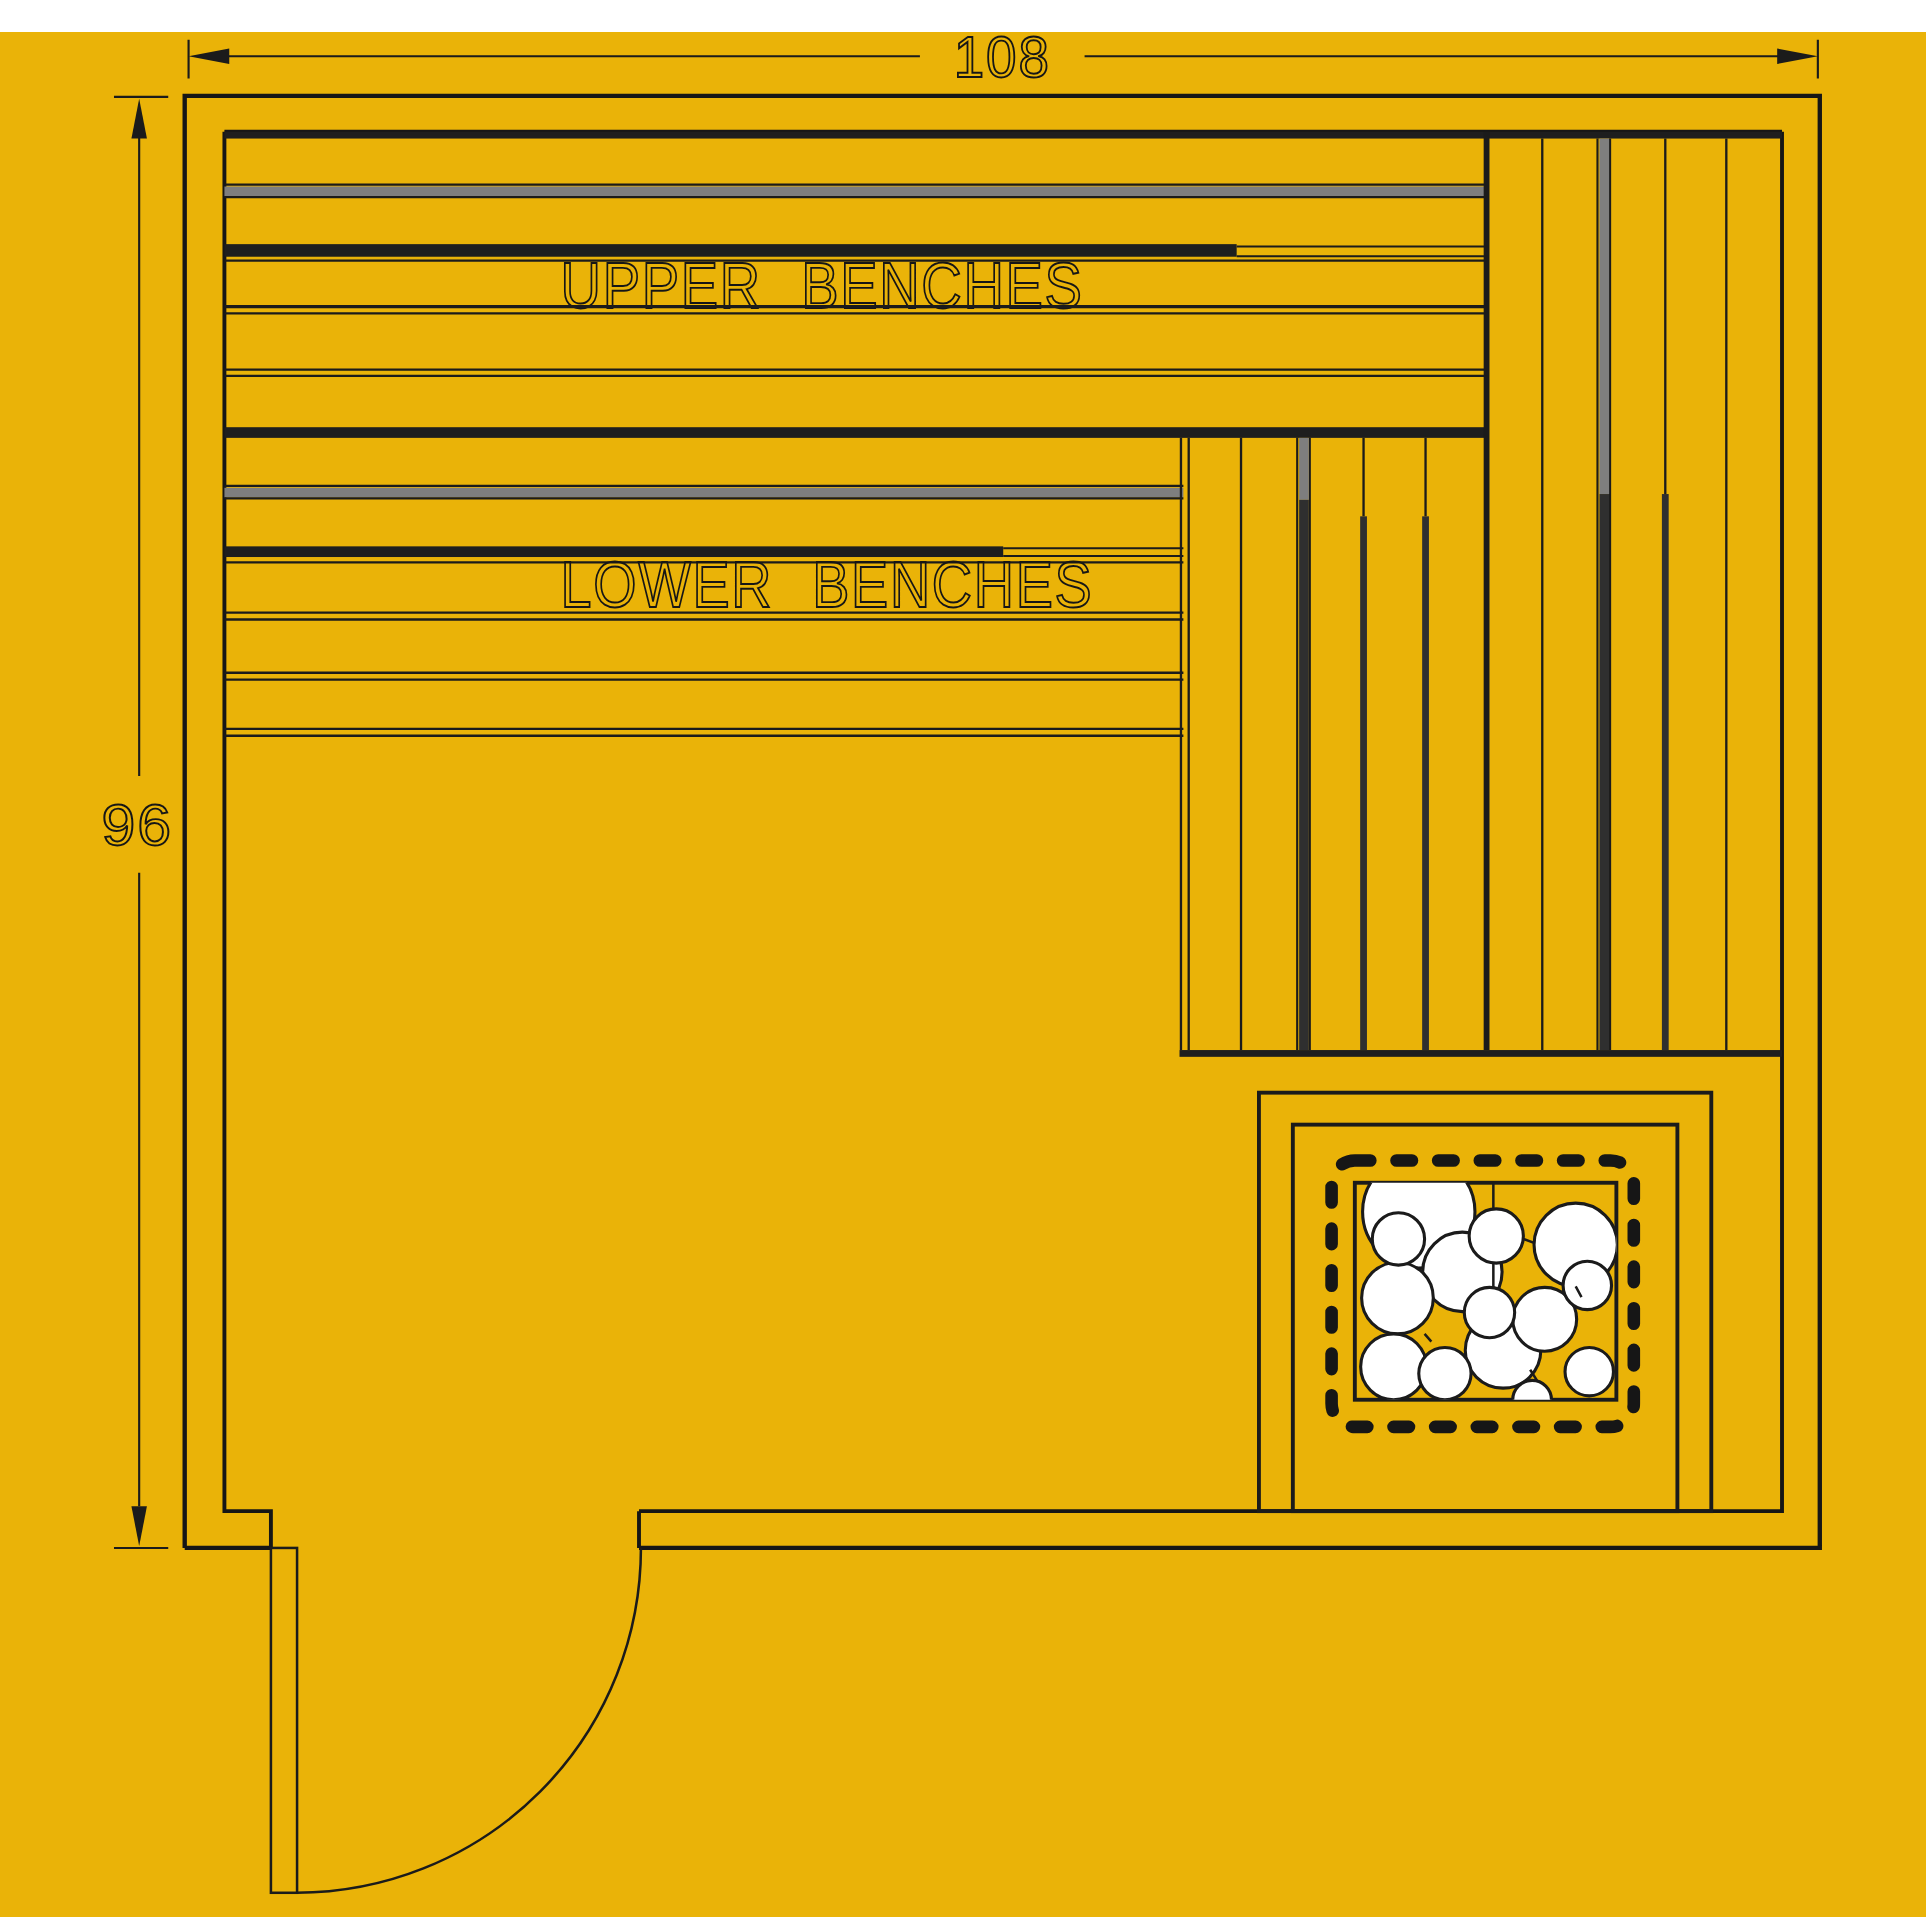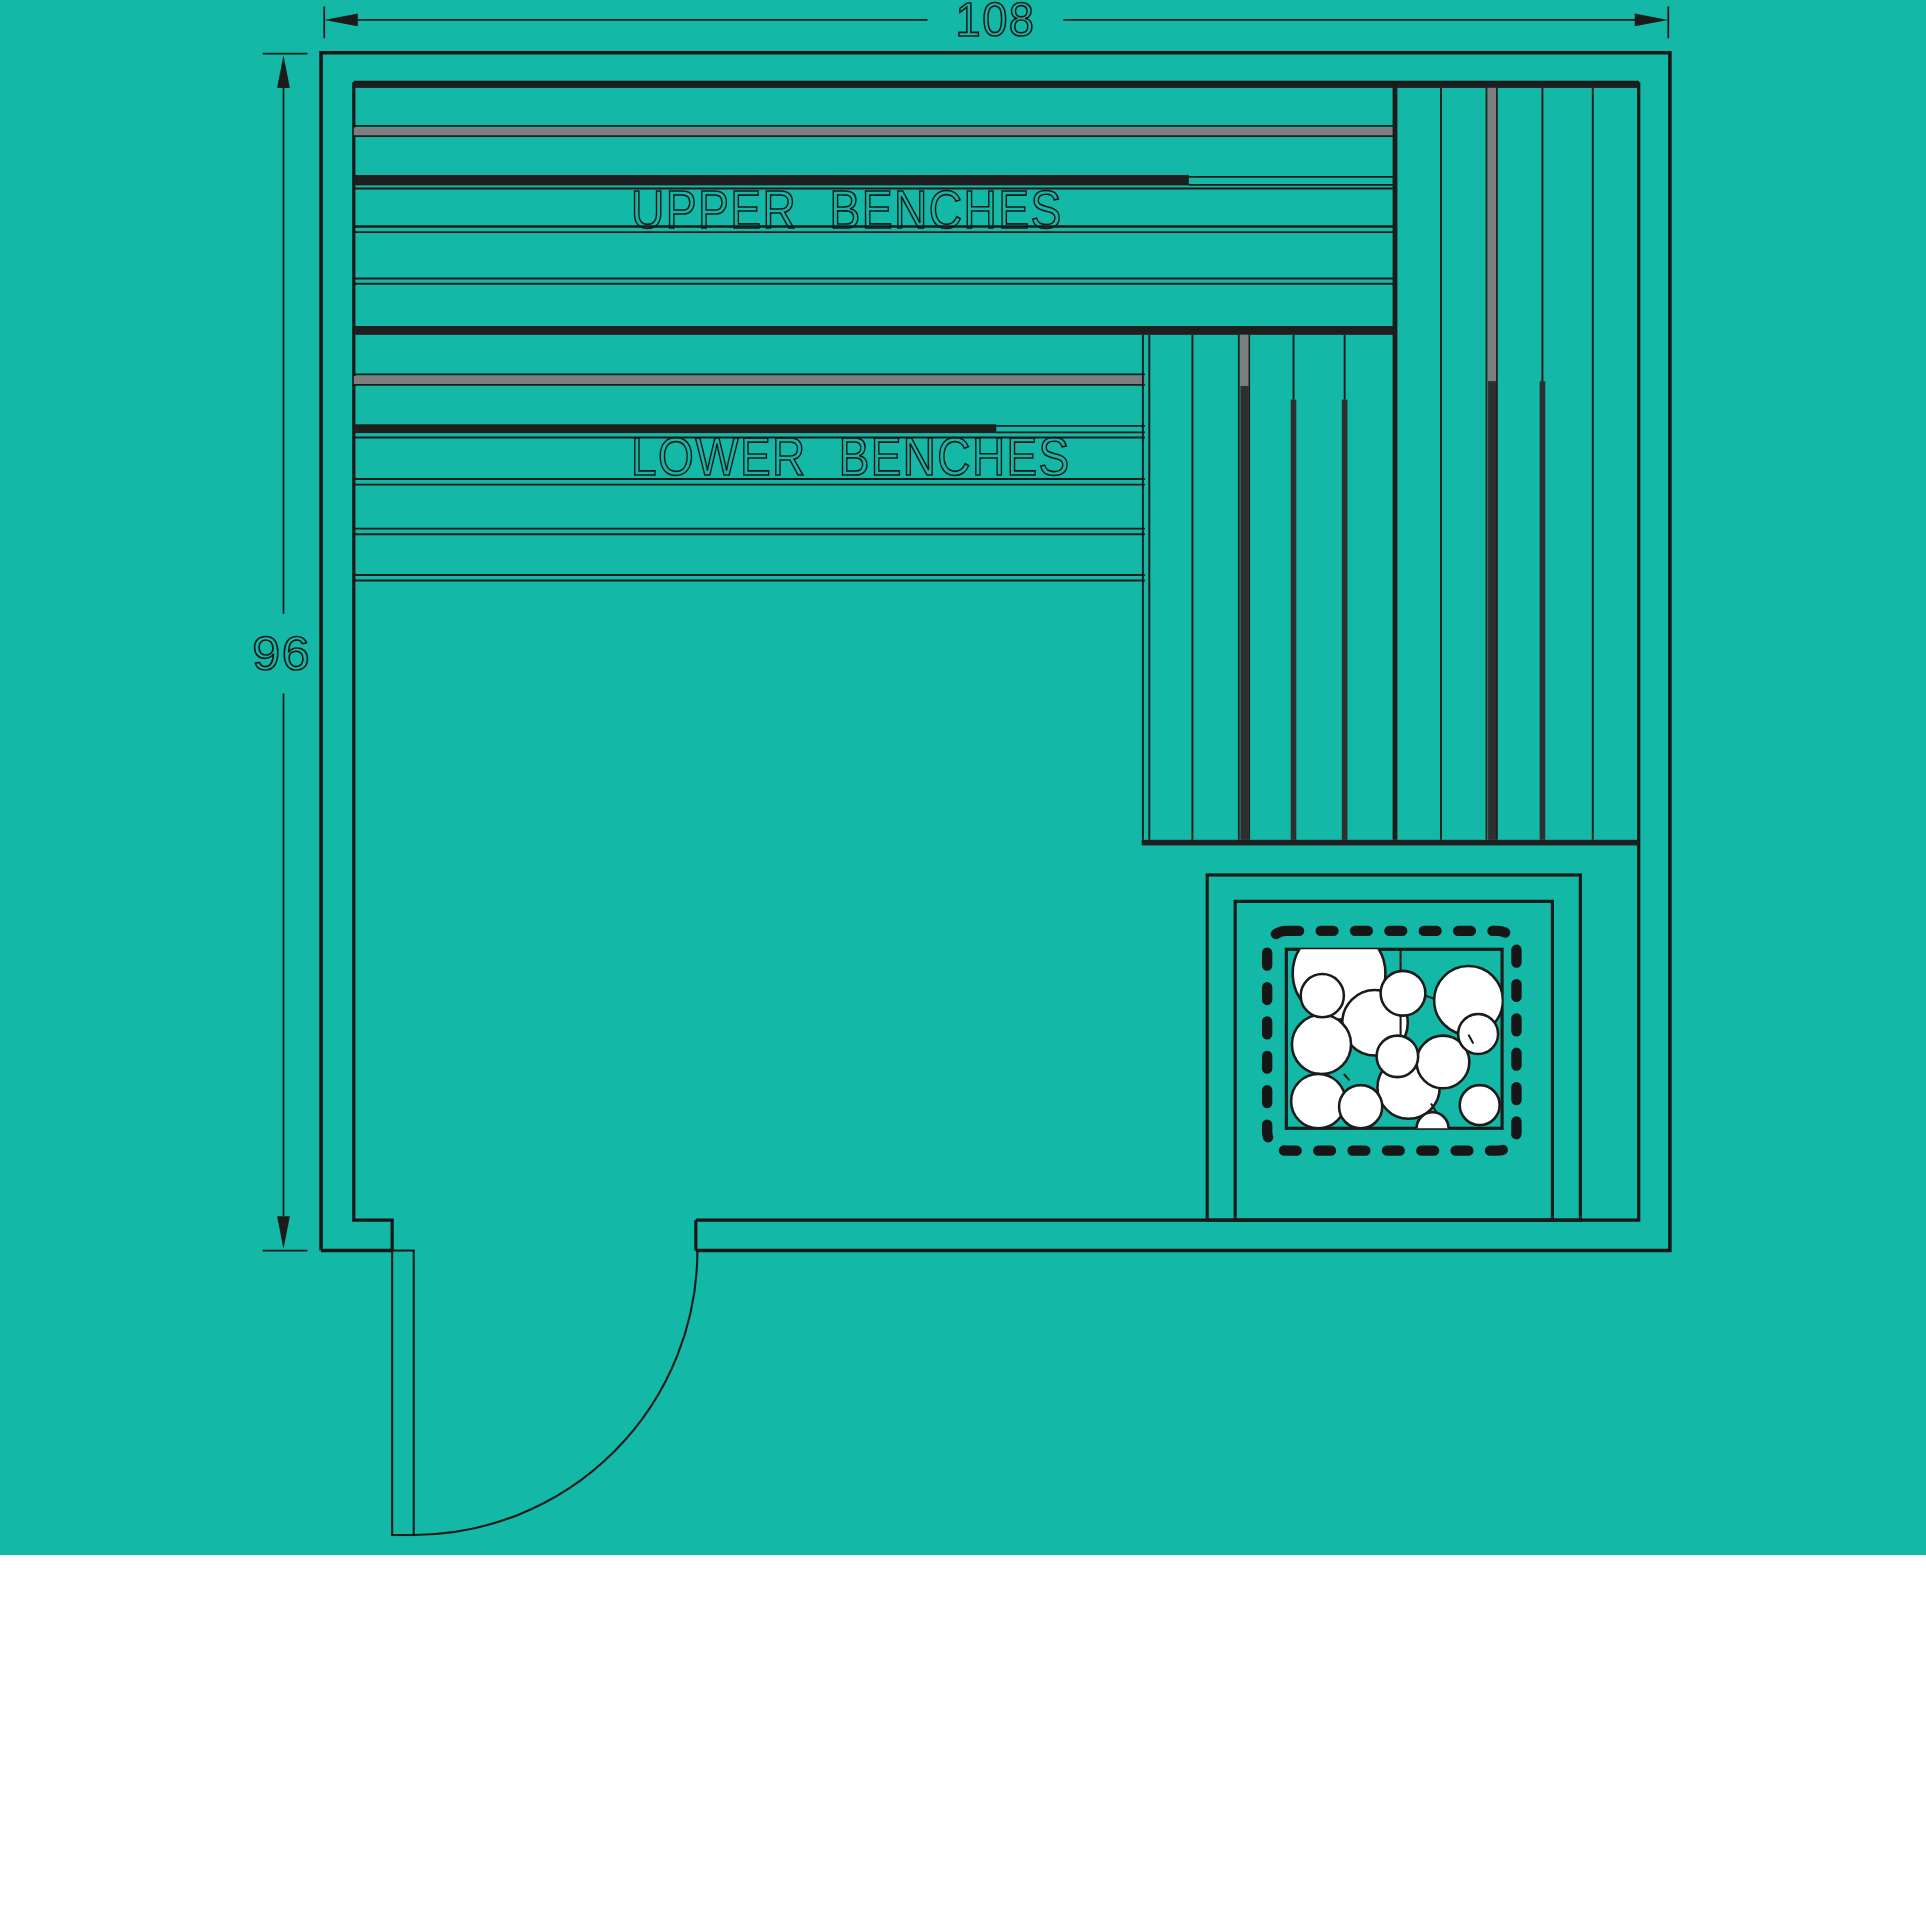--- a/index.html
+++ b/index.html
@@ -3,23 +3,24 @@
 <meta charset="utf-8">
 <style>
   html, body {
     margin: 0;
     padding: 0;
     background: #ffffff;
   }
   #canvas {
     position: relative;
     width: 1927px;
-    height: 1555px;
-    background: #14b8a6;
+    height: 1885px;
+    background: #eab308;
     font-family: "Liberation Sans", sans-serif;
+    margin-top: 32px;
   }
   #plan-svg {
     position: absolute;
     left: 0;
     top: 0;
     width: 100%;
     height: 100%;
   }
   .wall      { stroke: #161616; fill: none; }
   .thin      { stroke: #1b1b1b; fill: none; }

